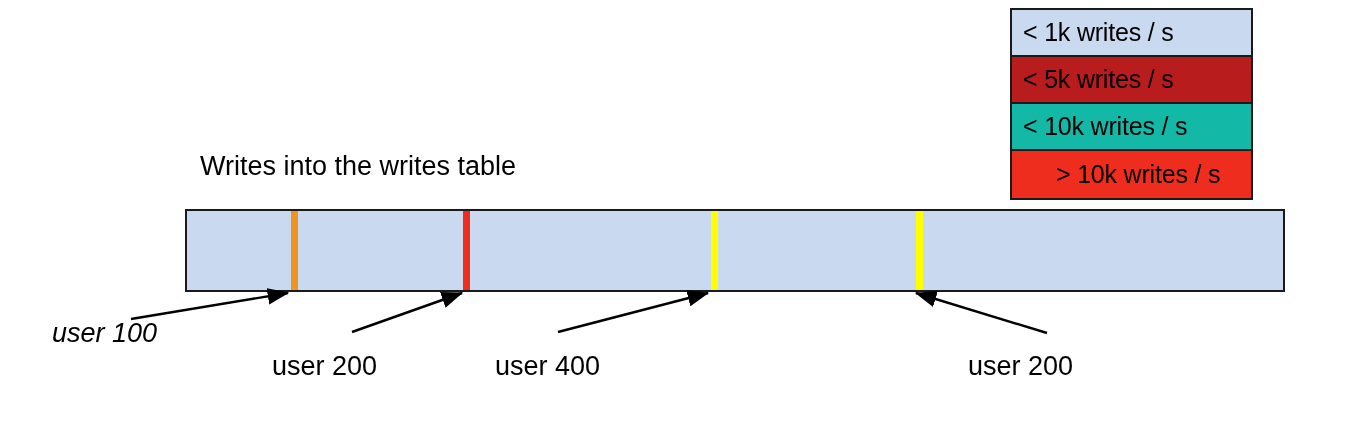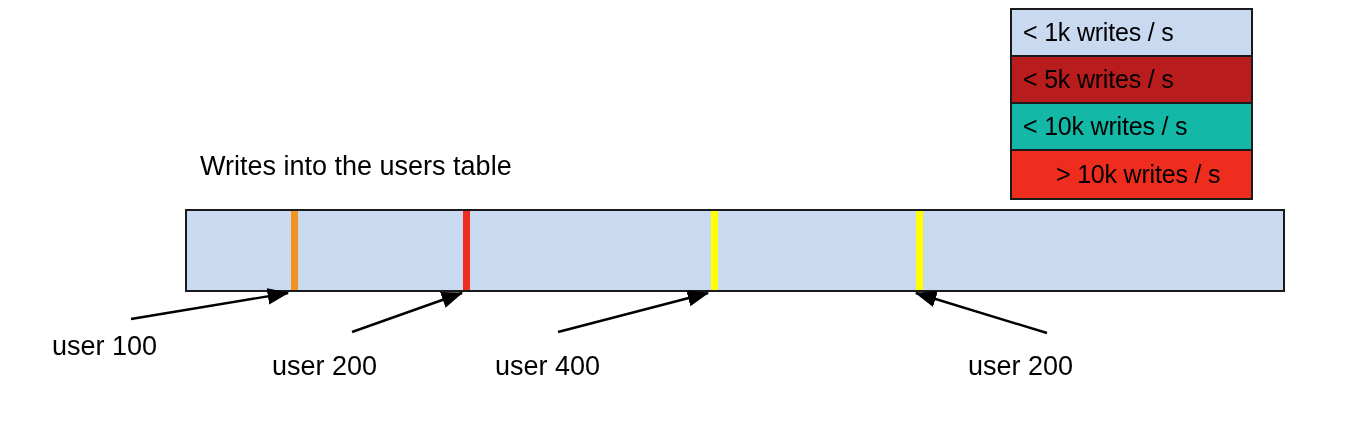--- a/index.html
+++ b/index.html
@@ -98,37 +98,37 @@
     <span class="legend-label">&lt; 5k writes / s</span>
   </div>
   <div class="legend-row" style="background: #14b8a6;">
     <span class="legend-label">&lt; 10k writes / s</span>
   </div>
   <div class="legend-row" style="background: rgb(238, 45, 30);">
     <span class="legend-label">&gt; 10k writes / s</span>
   </div>
 </div>
 
-<div id="chart-title">Writes into the users table</div>
+<div id="chart-title">Writes into the writes table</div>
 
 <div id="table-bar" style="background: rgb(201, 217, 239); border-color: rgb(26, 26, 26);">
   <div class="bar-stripe" style="background: rgb(239, 148, 33); left: 9.5%;"></div>
   <div class="bar-stripe" style="background: rgb(238, 45, 30); left: 25.2%;"></div>
   <div class="bar-stripe" style="background: rgb(255, 255, 0); left: 47.8%;"></div>
   <div class="bar-stripe" style="background: rgb(255, 255, 0); left: 66.5%;"></div>
 </div>
 
 <svg id="arrow-layer" viewBox="0 0 1350 422" width="1350" height="422">
   <defs>
     <marker id="arrowhead" markerWidth="9" markerHeight="7" refX="8.5" refY="3.5" orient="auto" markerUnits="strokeWidth">
       <polygon points="0 0, 9 3.5, 0 7" fill="#000000"></polygon>
     </marker>
   </defs>
   <line x1="131" y1="319" x2="288" y2="293" stroke="#000000" stroke-width="2.4" marker-end="url(#arrowhead)"></line>
   <line x1="352" y1="332" x2="462" y2="293" stroke="#000000" stroke-width="2.4" marker-end="url(#arrowhead)"></line>
   <line x1="558" y1="332" x2="708" y2="293" stroke="#000000" stroke-width="2.4" marker-end="url(#arrowhead)"></line>
   <line x1="1047" y1="333" x2="916" y2="293" stroke="#000000" stroke-width="2.4" marker-end="url(#arrowhead)"></line>
 </svg>
 
-<div class="callout-label" style="left:52px;  top:331px;">user 100</div>
+<div class="callout-label" style="left:52px;  top:318px;font-style:italic;">user 100</div>
 <div class="callout-label" style="left:272px; top:351px;">user 200</div>
 <div class="callout-label" style="left:495px; top:351px;">user 400</div>
 <div class="callout-label" style="left:968px; top:351px;">user 200</div>
 
 </body></html>

